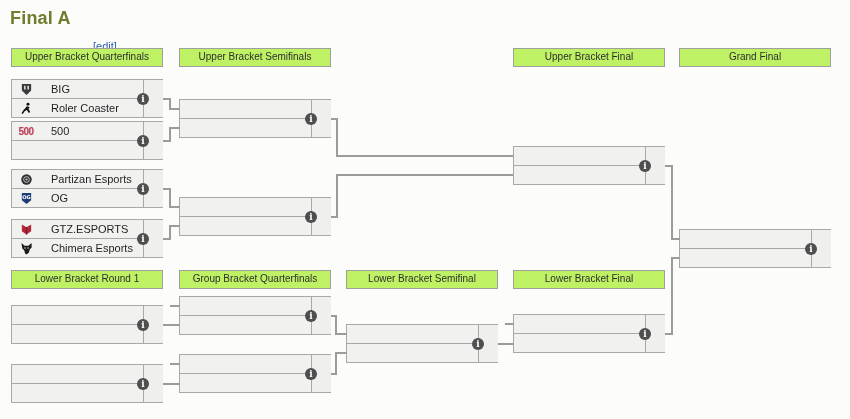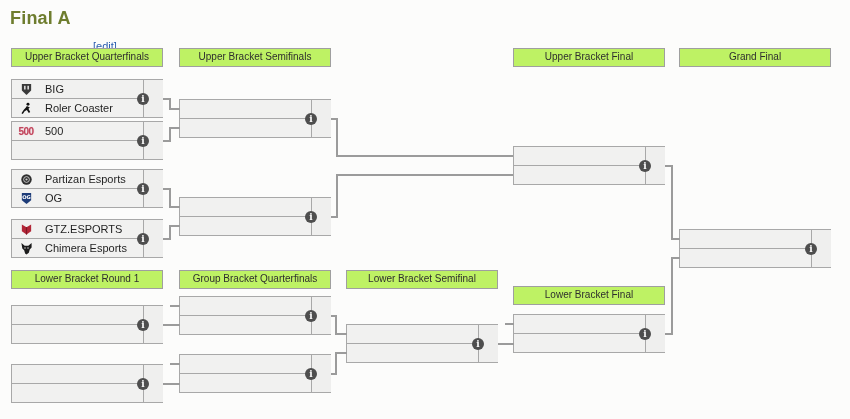--- a/index.html
+++ b/index.html
@@ -30,39 +30,39 @@
     border-left:1px solid #a8a8a8;background:#efefee;z-index:1;
   }
   .info{
     position:absolute;left:125px;top:13px;width:12px;height:12px;border-radius:50%;
     background:#4e4e4e;color:#fff;font-size:9px;line-height:12px;text-align:center;
     font-weight:bold;font-family:"DejaVu Serif",serif;z-index:3;cursor:pointer;
   }
   .logo{flex:0 0 22px;display:flex;justify-content:center;align-items:center;z-index:2}
   .l500{font-size:10px;font-weight:bold;color:#c0455c;letter-spacing:-.5px;
         text-shadow:0 0 1px #e8aab6;}
-  .tname{font-size:11px;color:#1f1f1f;margin-left:8px;white-space:nowrap;z-index:2}
+  .tname{font-size:11px;color:#1f1f1f;margin-left:14px;white-space:nowrap;z-index:2}
   .c{position:absolute;background:#9b9b9b}
   .c.h{height:2px}
   .c.v{width:2px}
 </style>
 </head>
 <body>
 
 <div class="title">Final A</div>
 <div class="edit">[edit]</div>
 
 <div class="hdr" style="left:11px;top:48px">Upper Bracket Quarterfinals</div>
 <div class="hdr" style="left:179px;top:48px">Upper Bracket Semifinals</div>
 <div class="hdr" style="left:513px;top:48px">Upper Bracket Final</div>
 <div class="hdr" style="left:679px;top:48px">Grand Final</div>
 <div class="hdr" style="left:11px;top:270px">Lower Bracket Round 1</div>
 <div class="hdr" style="left:179px;top:270px">Group Bracket Quarterfinals</div>
 <div class="hdr" style="left:346px;top:270px">Lower Bracket Semifinal</div>
-<div class="hdr" style="left:513px;top:286px">Lower Bracket Final</div>
+<div class="hdr" style="left:513px;top:270px">Lower Bracket Final</div>
 
 <div class="match" style="left:11px;top:79px">
   <div class="row top">
     <span class="logo">
       <svg width="13" height="13" viewBox="0 0 14 14">
           <path d="M2 1h10v7l-5 5-5-5z" fill="#3a3a3a"></path>
           <rect x="4.4" y="3" width="1.6" height="4" fill="#e8e8e8"></rect>
           <rect x="8" y="3" width="1.6" height="4" fill="#e8e8e8"></rect>
         </svg>
     </span>

